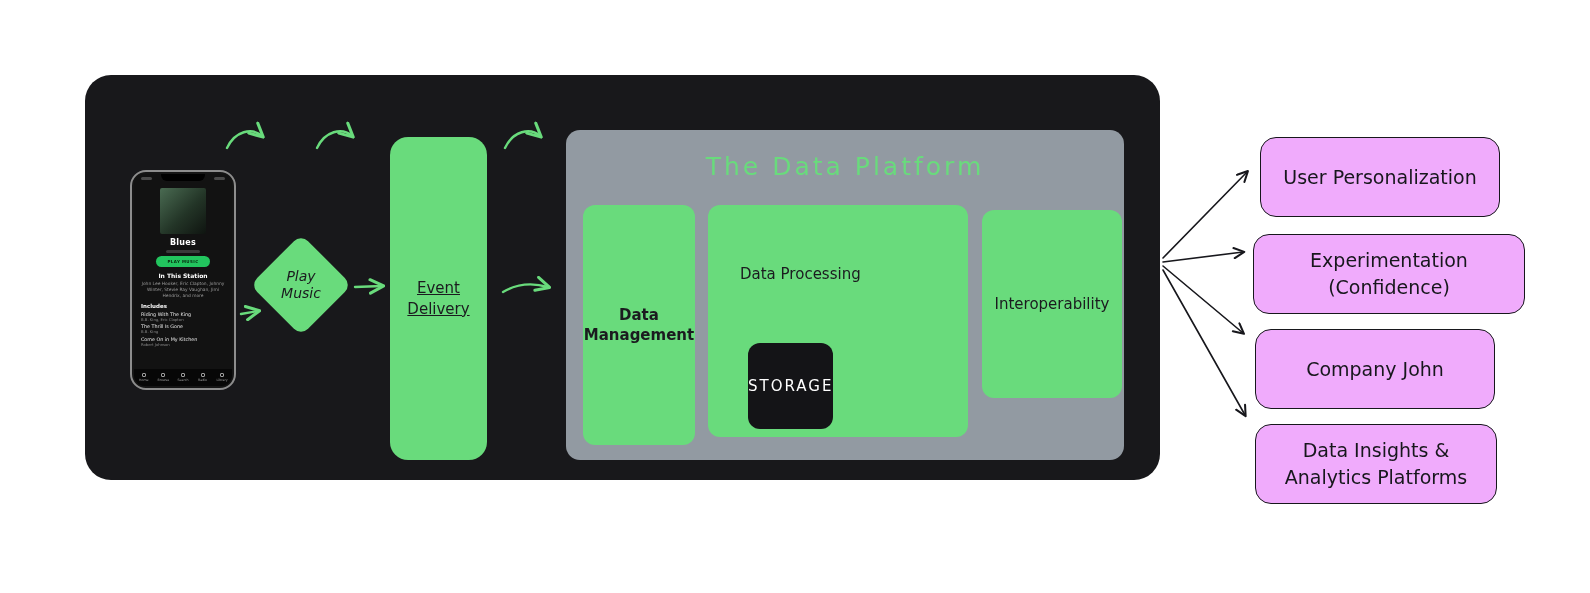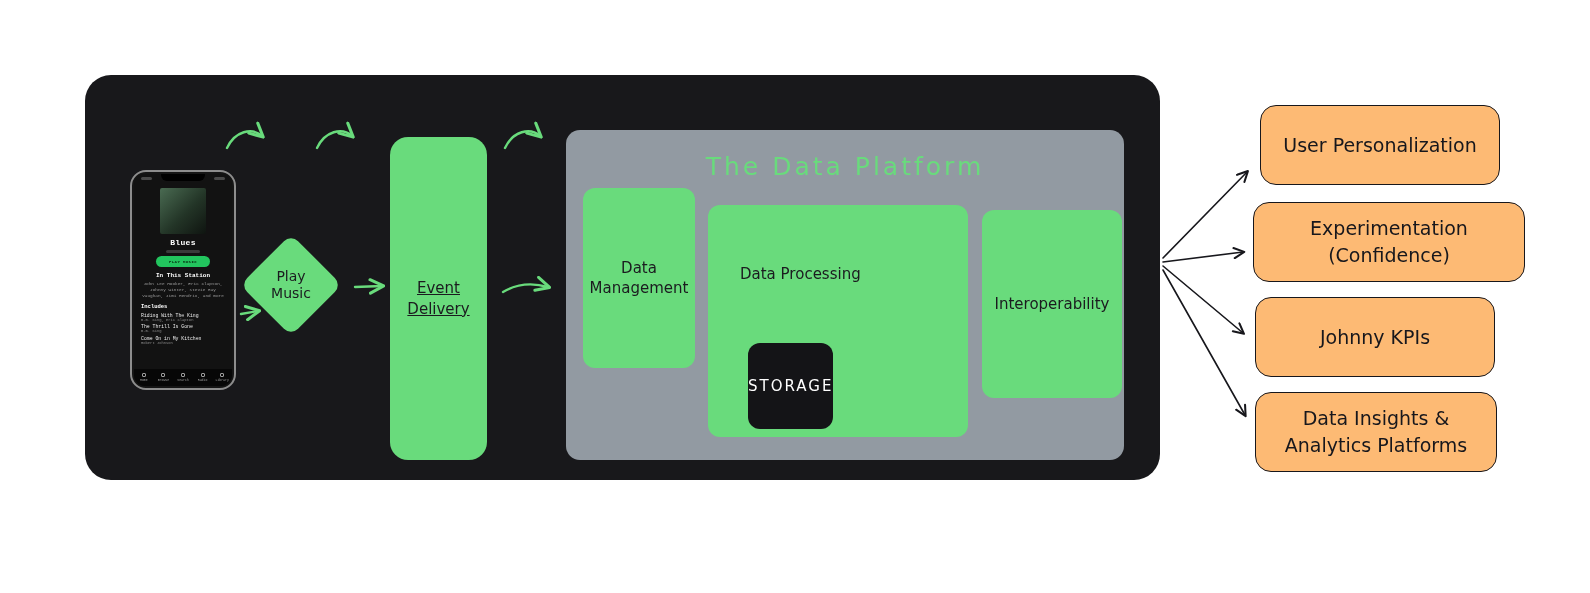--- a/index.html
+++ b/index.html
@@ -7,21 +7,21 @@
   body{font-family:"DejaVu Sans","Liberation Sans",sans-serif;}
   .canvas{position:relative;width:1590px;height:593px;background:#ffffff;overflow:hidden;}
 
   
   .main-box{position:absolute;left:85px;top:75px;width:1075px;height:405px;
     background:#18181b;border-radius:26px;}
 
   
   .phone{position:absolute;left:45px;top:95px;width:106px;height:220px;
     background:#151515;border:2px solid #8d8d8d;border-radius:16px;overflow:hidden;}
-  .screen{position:absolute;inset:2px;background:#121212;border-radius:11px;overflow:hidden;font-family:Liberation Mono, monospace;}
+  .screen{position:absolute;inset:2px;background:#121212;border-radius:11px;overflow:hidden;}
   .notch{position:absolute;top:0;left:50%;transform:translateX(-50%);width:44px;height:7px;
     background:#000;border-radius:0 0 6px 6px;z-index:3;}
   .statusbar{display:flex;justify-content:space-between;padding:3px 7px 0;}
   .sb-bar{width:11px;height:3px;background:#4a4a4a;border-radius:2px;}
   .album{width:46px;height:46px;margin:8px auto 4px;
     background:linear-gradient(135deg,#4a6b52 0%,#233527 55%,#0f1410 100%);border-radius:2px;}
   .phone-title{font-size:8px;color:#ffffff;font-weight:bold;text-align:center;letter-spacing:.3px;}
   .subbar{width:34px;height:3px;background:#3a3a3a;margin:3px auto;border-radius:2px;}
   .play-pill{width:54px;height:11px;background:#22c55e;border-radius:6px;margin:3px auto;
     display:flex;align-items:center;justify-content:center;font-size:4px;font-weight:bold;
@@ -31,48 +31,48 @@
   .includes{font-size:5.5px;color:#ffffff;font-weight:bold;margin:4px 7px 1px;}
   .song{margin:2.5px 7px;}
   .song-t{font-size:4.8px;color:#e9e9e9;}
   .song-a{font-size:3.8px;color:#8a8a8a;}
   .phone-nav{position:absolute;bottom:0;left:0;right:0;height:17px;background:#070707;display:flex;z-index:2;}
   .nav-item{flex:1;display:flex;flex-direction:column;align-items:center;justify-content:center;gap:1px;}
   .nav-dot{width:4px;height:4px;border:1px solid #9d9d9d;border-radius:1px;}
   .nav-lb{font-size:3.2px;color:#9d9d9d;}
 
   
-  .diamond-wrap{position:absolute;left:163px;top:167px;width:86px;height:86px;}
+  .diamond-wrap{position:absolute;left:173px;top:167px;width:86px;height:86px;font-style:italic;}
   .diamond-bg{position:absolute;inset:7px;background:#69db7c;border-radius:10px;transform:rotate(45deg);}
   .diamond-label{position:absolute;inset:0;display:flex;align-items:center;justify-content:center;
     font-size:14px;color:#1b1b1f;text-align:center;white-space:pre-line;line-height:1.25;}
 
   
   .event-box{position:absolute;left:305px;top:62px;width:97px;height:323px;background:#69db7c;
     border-radius:18px;display:flex;align-items:center;justify-content:center;font-size:15px;
     color:#1b1b1f;text-align:center;white-space:pre-line;line-height:1.35;text-decoration:underline;}
 
   
   .platform{position:absolute;left:481px;top:55px;width:558px;height:330px;background:#929aa2;
     border-radius:14px;}
   .platform-title{position:absolute;top:22px;left:0;right:0;text-align:center;font-size:25px;
     color:#69db7c;letter-spacing:3px;}
   .pf-box{position:absolute;background:#69db7c;border-radius:12px;display:flex;align-items:center;
     justify-content:center;text-align:center;font-size:15px;color:#1b1b1f;white-space:pre-line;line-height:1.35;}
-  .dm{left:17px;top:58px;width:112px;height:180px;}
+  .dm{left:17px;top:75px;width:112px;height:240px;font-weight:bold;}
   .dp{left:142px;top:75px;width:260px;height:232px;display:flex;flex-direction:column;align-items:flex-start;padding-left:32px;}
   .dp-label{flex:1;display:flex;align-items:center;justify-content:center;font-size:15px;color:#1b1b1f;}
   .storage{margin:0 8px 8px;height:86px;background:#141417;border-radius:12px;color:#ffffff;
     display:flex;align-items:center;justify-content:center;font-size:15px;letter-spacing:2px;}
   .io{left:416px;top:80px;width:140px;height:188px;}
 
   
-  .out-box{position:absolute;background:#fdba74;border:1.7px solid #17171c;border-radius:16px;
+  .out-box{position:absolute;background:#f0abfc;border:1.7px solid #17171c;border-radius:16px;
     display:flex;align-items:center;justify-content:center;text-align:center;font-size:19px;
-    color:#17171c;white-space:pre-line;line-height:1.4;}
+    color:#17171c;white-space:pre-line;line-height:1.4;margin-top:32px;}
   .ob1{left:1260px;top:105px;width:240px;height:80px;}
   .ob2{left:1253px;top:202px;width:272px;height:80px;}
   .ob3{left:1255px;top:297px;width:240px;height:80px;}
   .ob4{left:1255px;top:392px;width:242px;height:80px;}
 
   .arrows{position:absolute;left:0;top:0;width:1590px;height:593px;pointer-events:none;z-index:5;}
 </style>
 </head>
 <body>
 
@@ -164,21 +164,21 @@
   </div>
 
   <div class="out-box ob1">
     <span>User Personalization</span>
   </div>
   <div class="out-box ob2">
     <span>Experimentation
 (Confidence)</span>
   </div>
   <div class="out-box ob3">
-    <span>Johnny KPIs</span>
+    <span>Company John</span>
   </div>
   <div class="out-box ob4">
     <span>Data Insights &amp;
 Analytics Platforms</span>
   </div>
 
   <svg class="arrows" viewBox="0 0 1590 593" xmlns="http://www.w3.org/2000/svg">
     <defs>
       <marker id="ah-g" viewBox="0 0 10 10" refX="8" refY="5" markerWidth="7" markerHeight="7" orient="auto-start-reverse">
         <path d="M1,1 L9,5 L1,9" fill="none" stroke="#69db7c" stroke-width="1.8" stroke-linecap="round" stroke-linejoin="round"></path>

